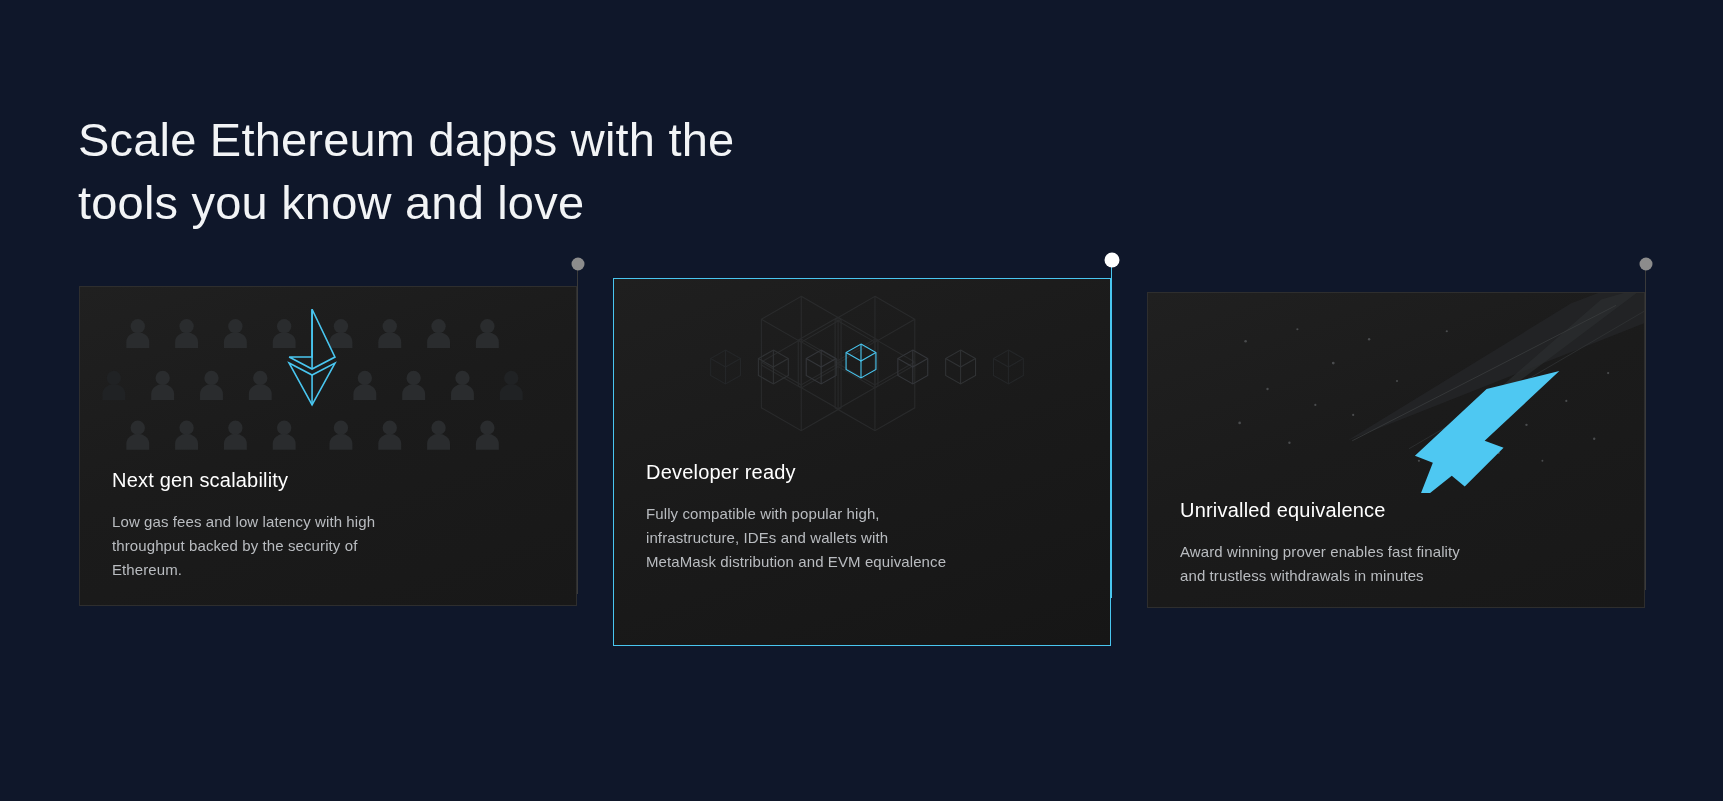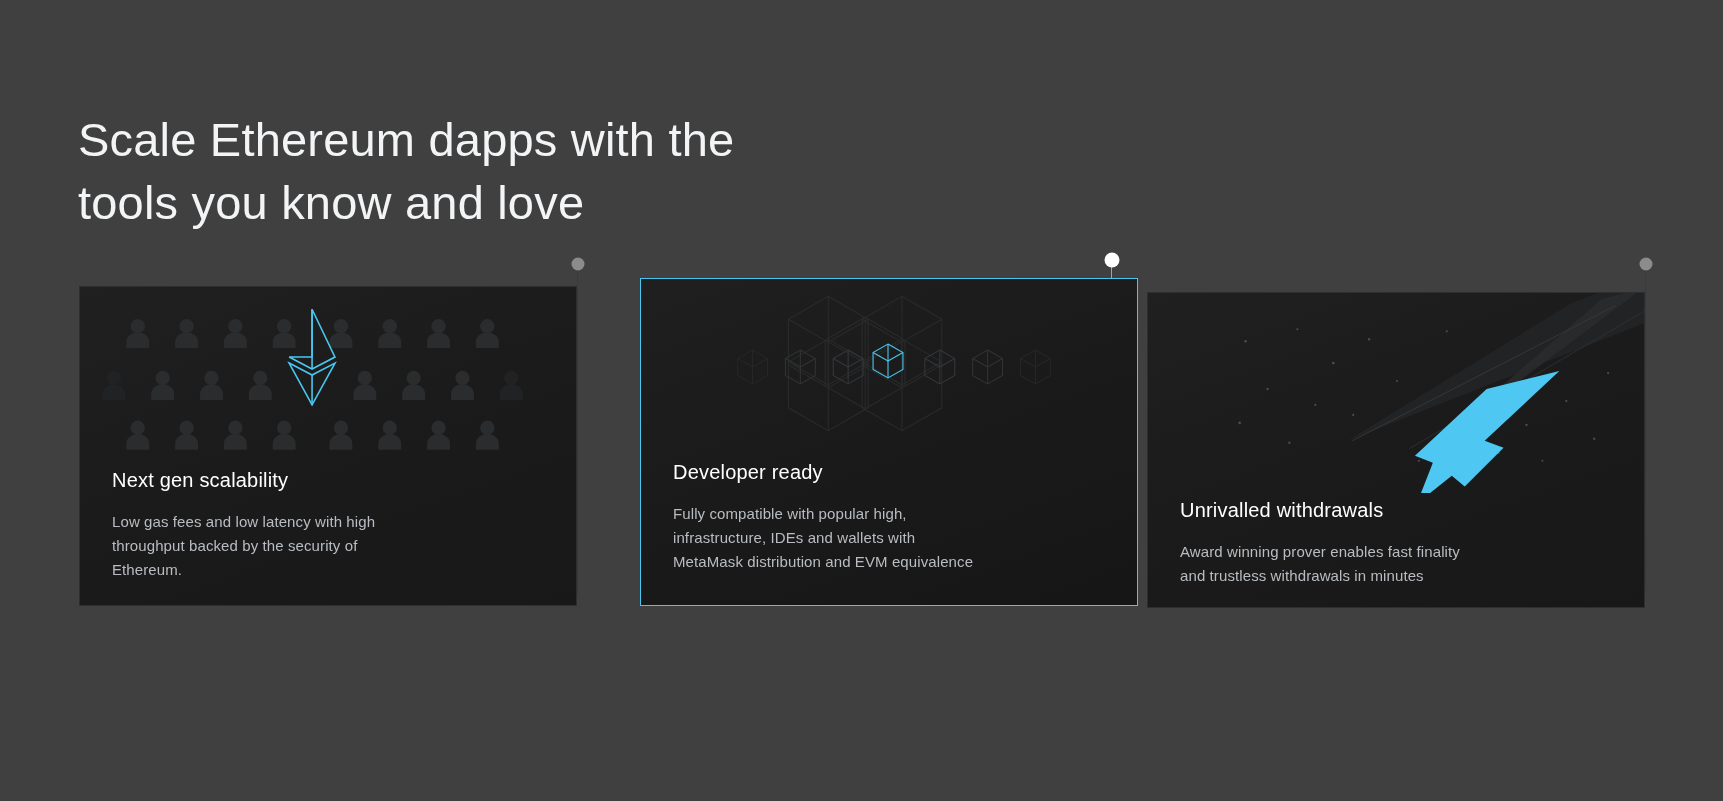--- a/index.html
+++ b/index.html
@@ -2,21 +2,21 @@
 <html><head>
 <meta charset="utf-8">
 <style>
   * { box-sizing: border-box; margin: 0; padding: 0; }
   html, body {
     width: 1723px; height: 801px;
     background: #0d0d0d;
     font-family: "Liberation Sans", sans-serif;
     overflow: hidden;
   }
-  #stage { position: relative; width: 1723px; height: 801px; background: #404040; }
+  #stage { position: relative; width: 1723px; height: 801px; background: #0f172a; }
 
   
   .headline {
     position: absolute;
     left: 78px; top: 108px;
     width: 900px;
     font-size: 47px;
     line-height: 63px;
     font-weight: 300;
     letter-spacing: 0.2px;
@@ -31,24 +31,23 @@
     position: absolute;
     top: 36px;
     width: 498px;
     height: 320px;
     background: linear-gradient(160deg, #202020 0%, #1b1b1b 45%, #181818 100%);
     border: 1px solid #2e2e2e;
     overflow: hidden;
   }
   .card.active {
     top: 28px;
-    height: 328px;
+    height: 368px;
     border: 1px solid #49c6f0;
     background: linear-gradient(160deg, #1f1f1f 0%, #1a1a1a 50%, #161616 100%);
-    margin-left: 27px;
   }
   .card-1 { left: 79px; }
   .card-2 { left: 613px; }
   .card-3 { left: 1147px; top: 42px; height: 316px; }
 
   
   .connector {
     position: absolute;
     width: 1px;
     background: #3a3a3a;
@@ -265,20 +264,20 @@
             <circle cx="448" cy="146" r="1.2"></circle>
               <circle cx="462" cy="80" r="1.1"></circle>
             <circle cx="272" cy="168" r="1.1"></circle>
               <circle cx="318" cy="142" r="1"></circle>
           </g>
 
           <path d="M413 78 L338 148 L357 155 L318 194 L305 183 L270 211 L286 170 L268 163 L340 96 Z" fill="#4ec8f2"></path>
         </svg>
       </div>
       <div class="card-body">
-        <div class="card-title">Unrivalled withdrawals</div>
+        <div class="card-title">Unrivalled equivalence</div>
         <div class="card-desc">Award winning prover enables fast finality
 and trustless withdrawals in minutes</div>
       </div>
     </div>
 
   </div>
 </div>
 
 </body></html>

